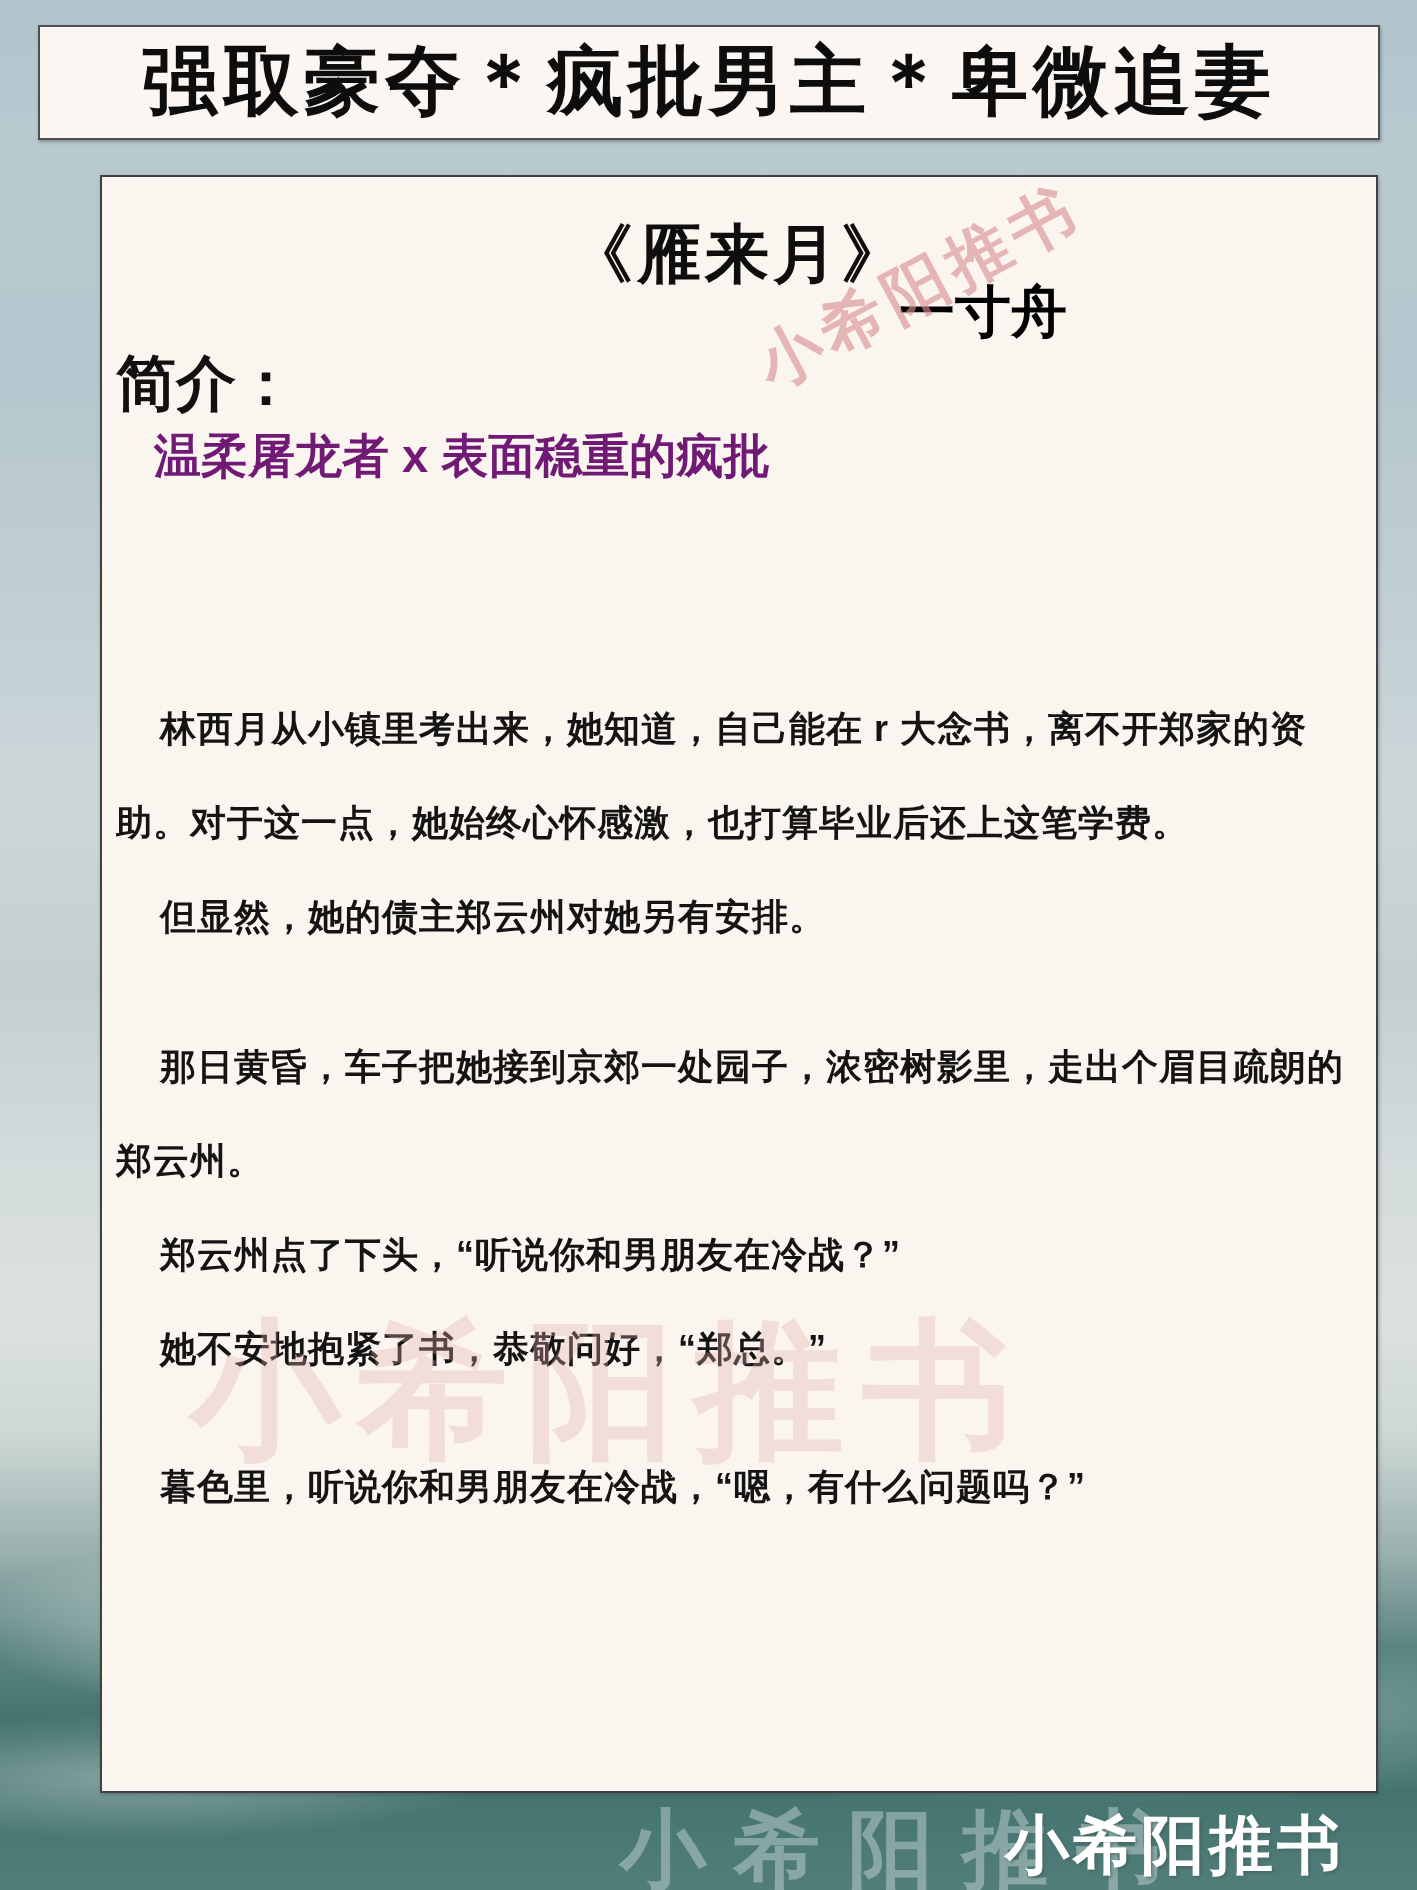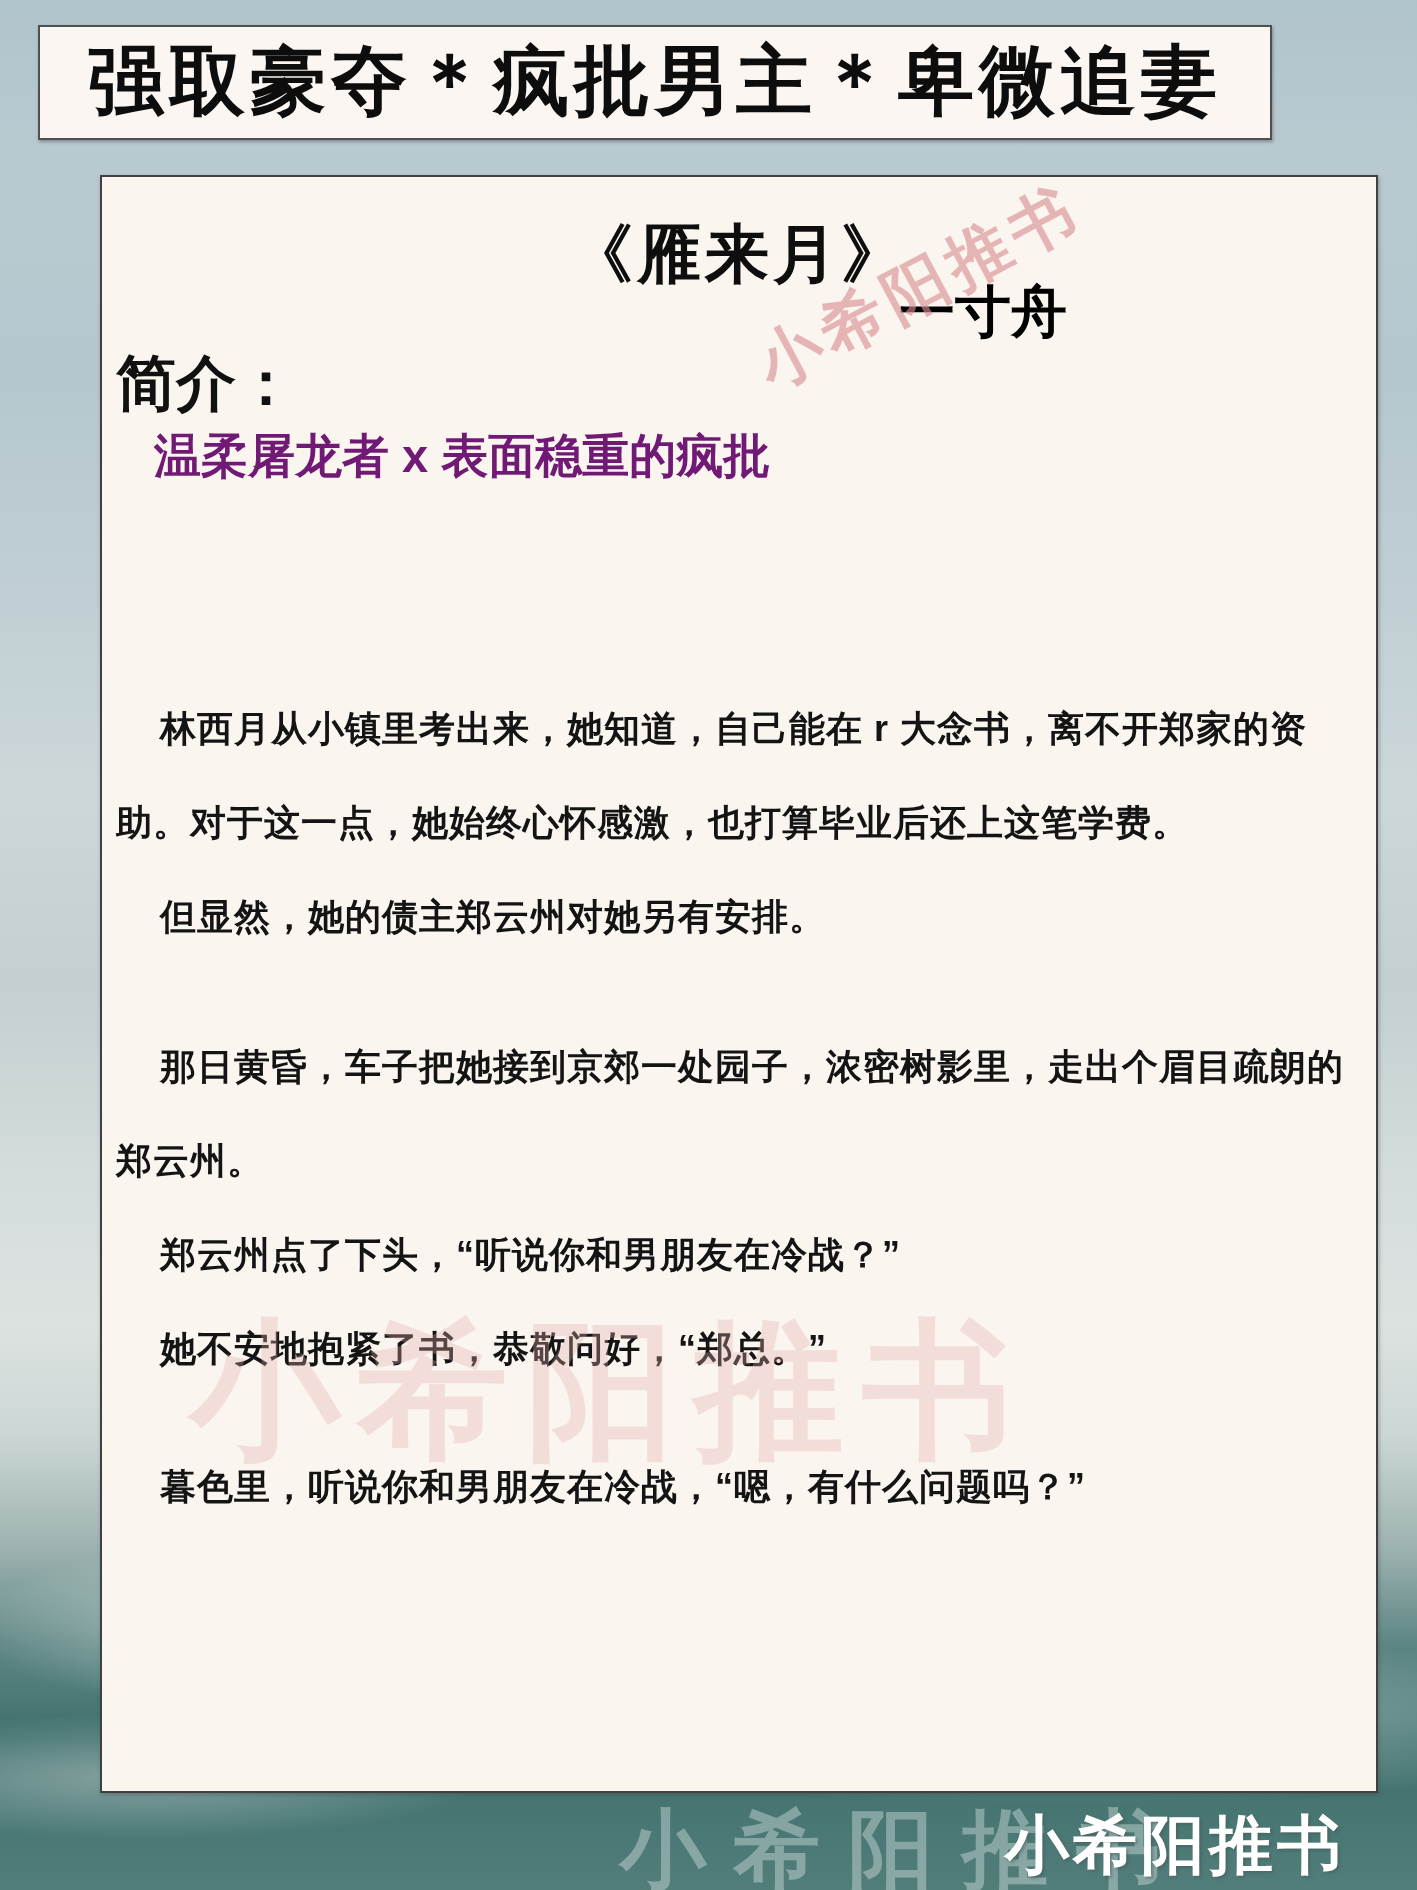--- a/index.html
+++ b/index.html
@@ -17,21 +17,21 @@
   }
   .bg::after{
     content:"";position:absolute;inset:0;
     background:
       radial-gradient(ellipse 620px 140px at 28% 86%, rgba(255,255,255,.65), rgba(255,255,255,0) 70%),
       radial-gradient(ellipse 900px 120px at 75% 91%, rgba(235,245,243,.45), rgba(255,255,255,0) 70%),
       radial-gradient(ellipse 500px 90px at 10% 94%, rgba(255,255,255,.35), rgba(255,255,255,0) 70%);
   }
   
   .banner{
-    position:absolute;left:38px;top:25px;width:1234px;height:115px;
+    position:absolute;left:38px;top:25px;width:1342px;height:115px;
     background:#fbf6f1;border:2px solid #4f4f4f;box-sizing:border-box;
     box-shadow:1px 2px 3px rgba(60,70,75,.45);
     display:flex;align-items:center;justify-content:center;
   }
   .banner-title{
     font-family:"Liberation Serif",serif;font-weight:700;
     font-size:76px;letter-spacing:5px;color:#0d0d0d;white-space:nowrap;
   }
   
   .card{

